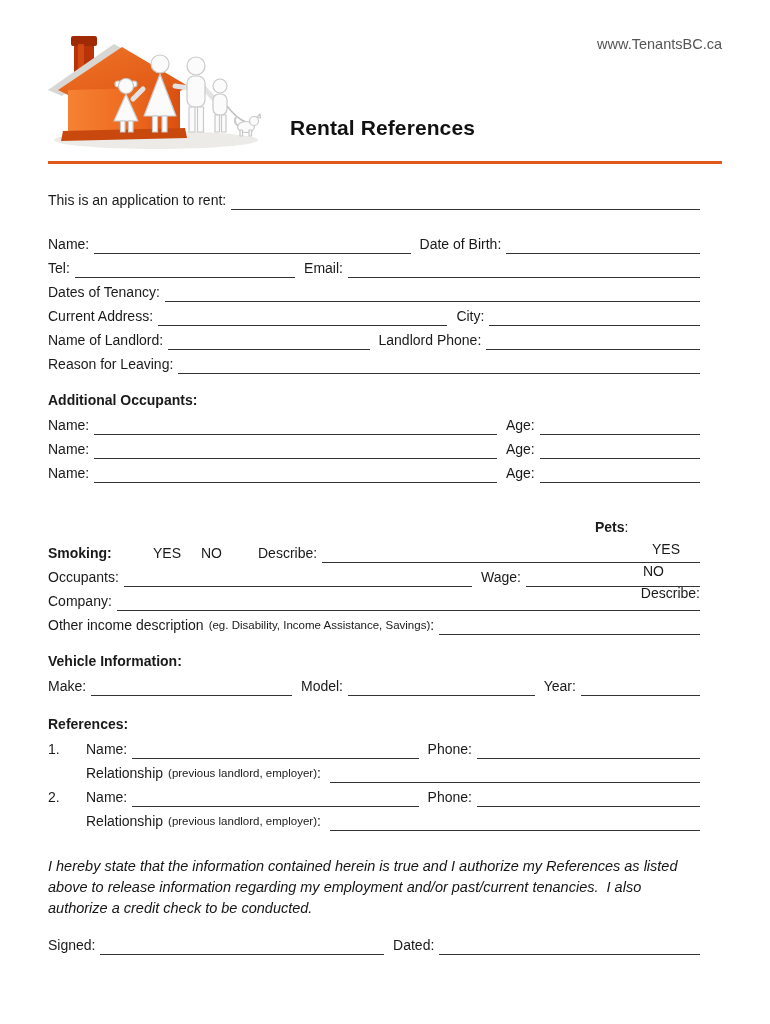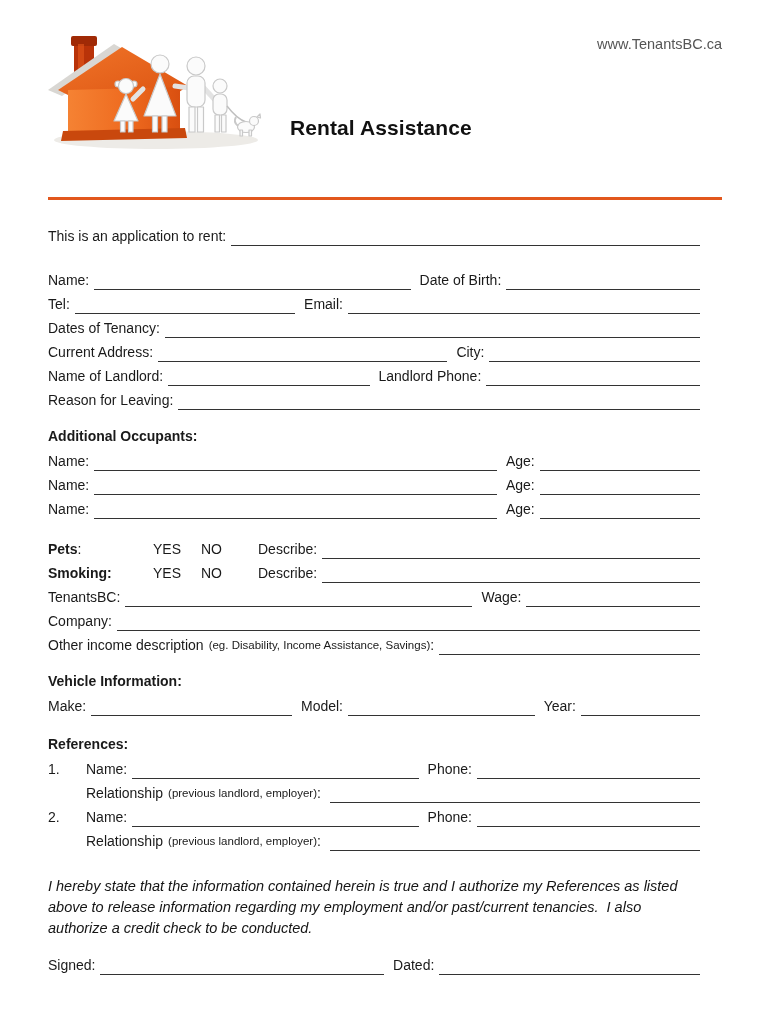--- a/index.html
+++ b/index.html
@@ -5,21 +5,21 @@
   * { box-sizing: border-box; margin: 0; padding: 0; }
   html, body { width: 770px; height: 1024px; background: #ffffff; overflow: hidden; }
   body {
     font-family: "Liberation Sans", sans-serif;
     color: #1a1a1a;
     font-size: 14px;
   }
   .page { padding: 0 70px 0 48px; }
 
   
-  .header { position: relative; height: 197px; text-align: center; }
+  .header { position: relative; height: 161px; text-align: center; }
   .logo { position: absolute; left: 0; top: 26px; width: 218px; height: 130px; }
   .website {
     position: absolute; top: 36px; right: -22px;
     font-size: 14.5px; color: #555555;
   }
   .title {
     position: absolute; left: 242px; top: 116px;
     font-size: 21px; font-weight: 700; color: #111111;
     letter-spacing: 0.1px;
   }
@@ -46,21 +46,21 @@
   .col-pets  { width: 105px; }
   .col-yes   { width: 48px; }
   .col-no    { width: 57px; }
   .col-num   { width: 38px; }
   .indent    { width: 38px; flex: none; }
 
   
   .mt-intro   { margin-top: 23px; }
   .mt-block   { margin-top: 20px; }
   .mt-occ     { margin-top: 13px; }
-  .mt-pets    { margin-top: 16px; }
+  .mt-pets    { margin-top: 32px; flex-direction: column; }
   .mt-emp     { margin-top: 16px; }
   .mt-veh     { margin-top: 13px; }
   .mt-ref     { margin-top: 15px; }
   .mt-decl    { margin-top: 24px; }
   .mt-sign    { margin-top: 13px; }
 
   .declaration {
     font-style: italic;
     font-size: 14.5px;
     line-height: 21px;
@@ -143,21 +143,21 @@
             <circle cx="206" cy="95" r="4.5"></circle>
             <path d="M209,91 l3,-3 l0.5,4 Z"></path>
             <path d="M190,100 q-5,-4 -2,-9" stroke-width="2" fill="none"></path>
             <rect x="192" y="104" width="2.5" height="6"></rect>
             <rect x="201" y="104" width="2.5" height="6"></rect>
           </g>
         </g>
       </svg>
     </div>
     <div class="website">www.TenantsBC.ca</div>
-    <div class="title">Rental Assistance</div>
+    <div class="title">Rental References</div>
   </div>
   <hr class="rule">
 
   <div class="row mt-intro">
     <span>This is an application to rent:</span>
     <span class="blank last" style="flex-grow:1"></span>
   </div>
 
   <div class="row mt-block">
     <span>Name:</span>
@@ -221,21 +221,21 @@
   </div>
   <div class="row">
     <span class="col-pets bold">Smoking:</span>
     <span class="col-yes">YES</span>
     <span class="col-no">NO</span>
     <span>Describe:</span>
     <span class="blank last" style="flex-grow:1"></span>
   </div>
 
   <div class="row">
-    <span>TenantsBC:</span>
+    <span>Occupants:</span>
     <span class="blank" style="flex-grow:344"></span>
     <span class="midlbl">Wage:</span>
     <span class="blank last" style="flex-grow:172"></span>
   </div>
   <div class="row">
     <span>Company:</span>
     <span class="blank last" style="flex-grow:1"></span>
   </div>
   <div class="row">
     <span>Other income description</span>

